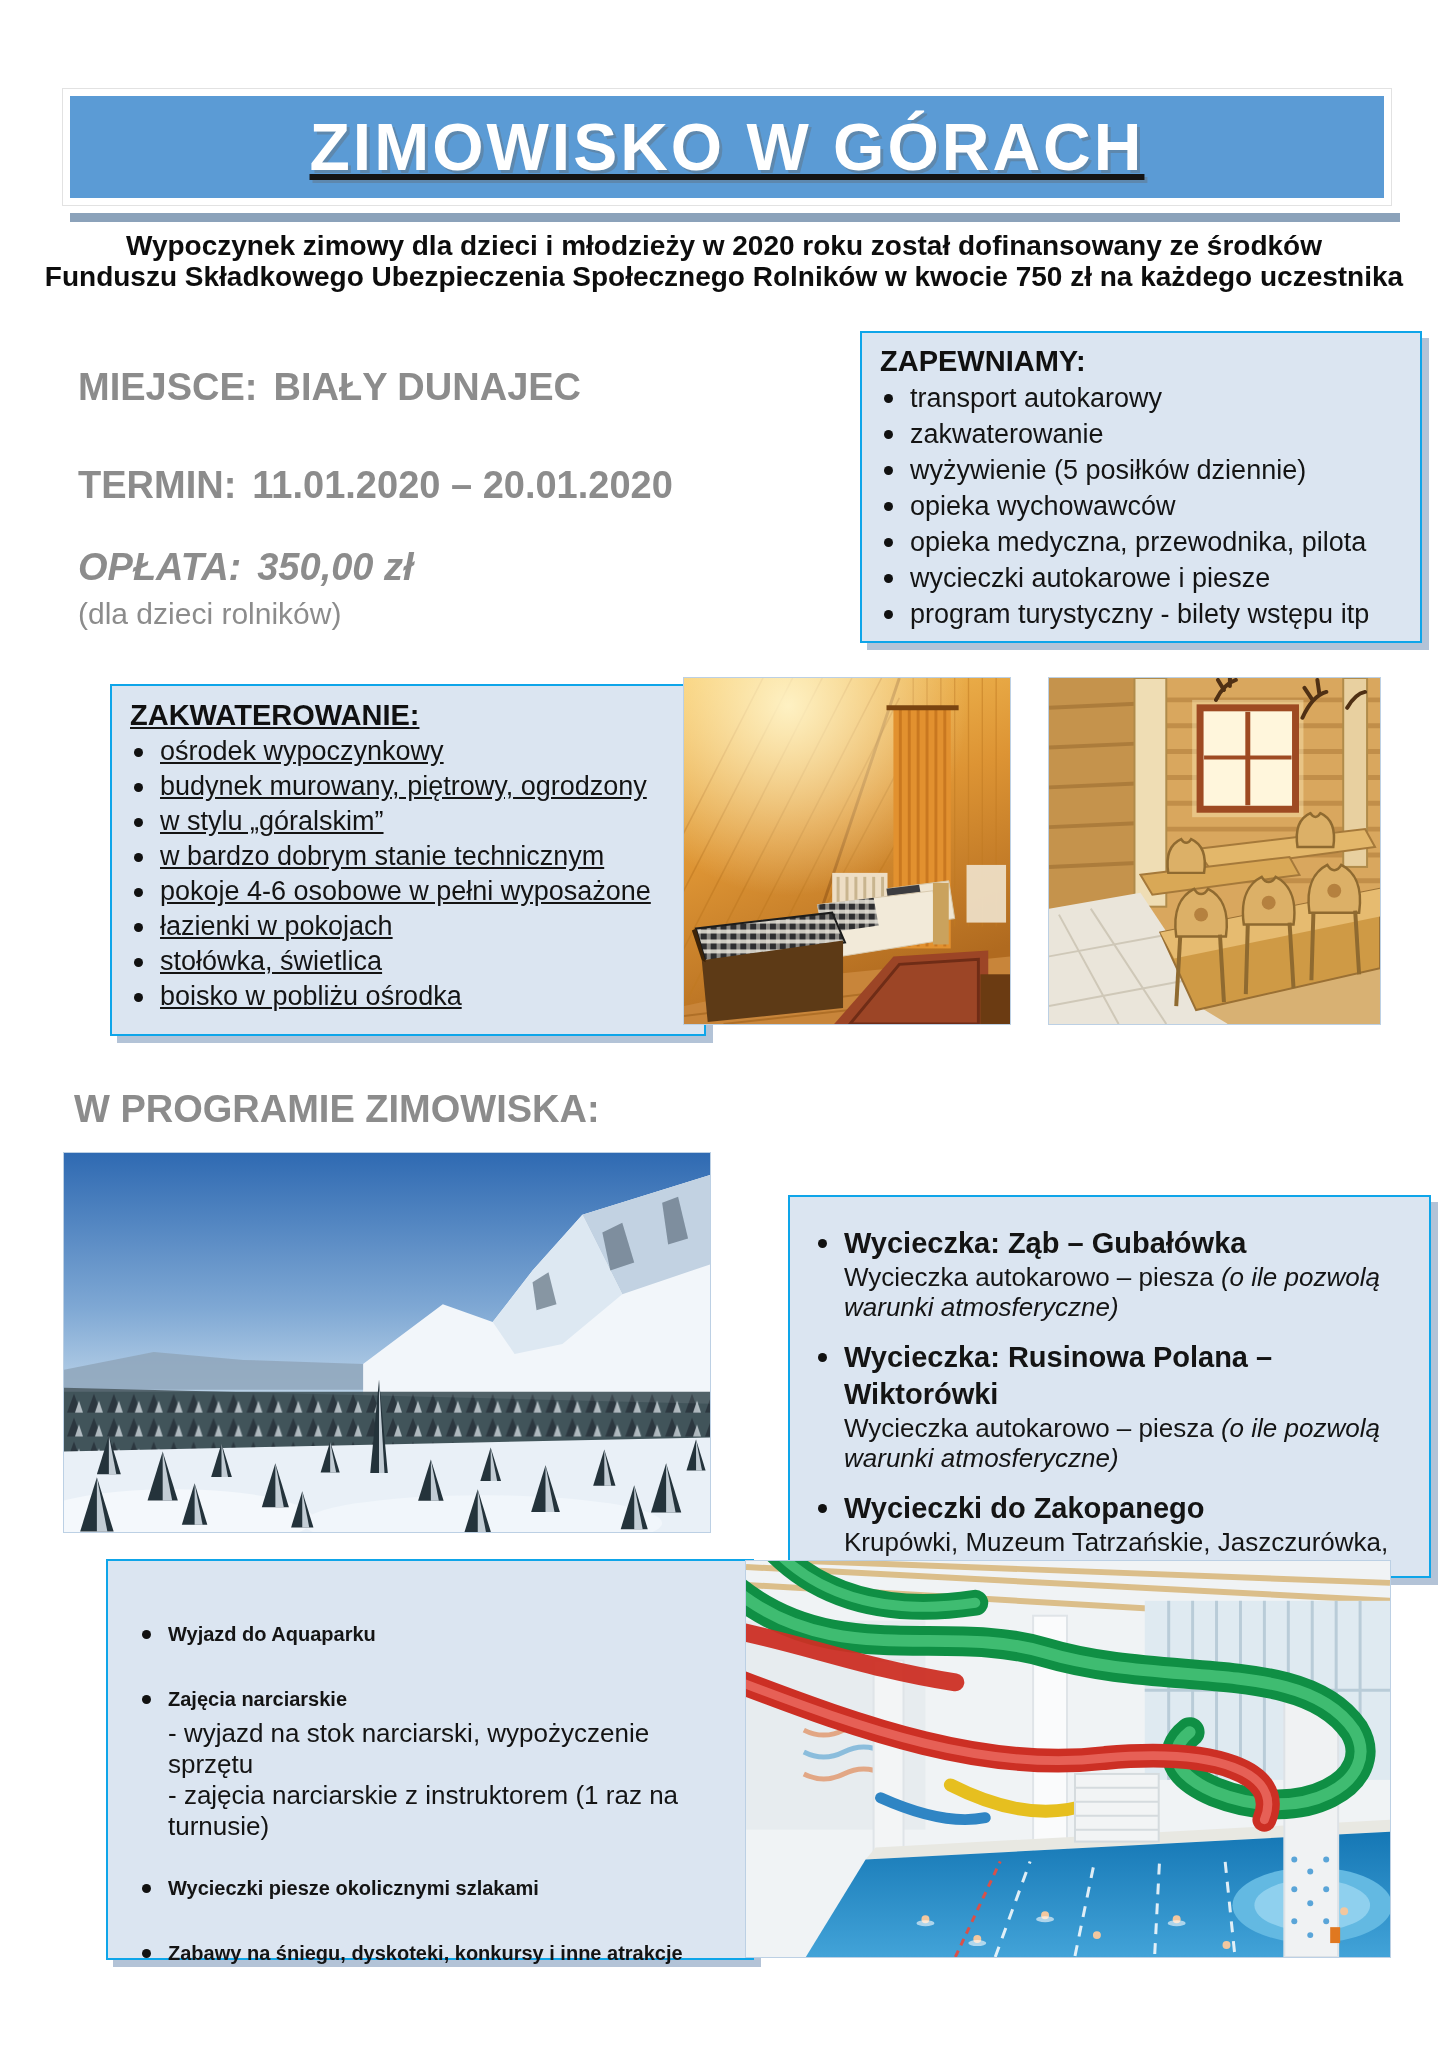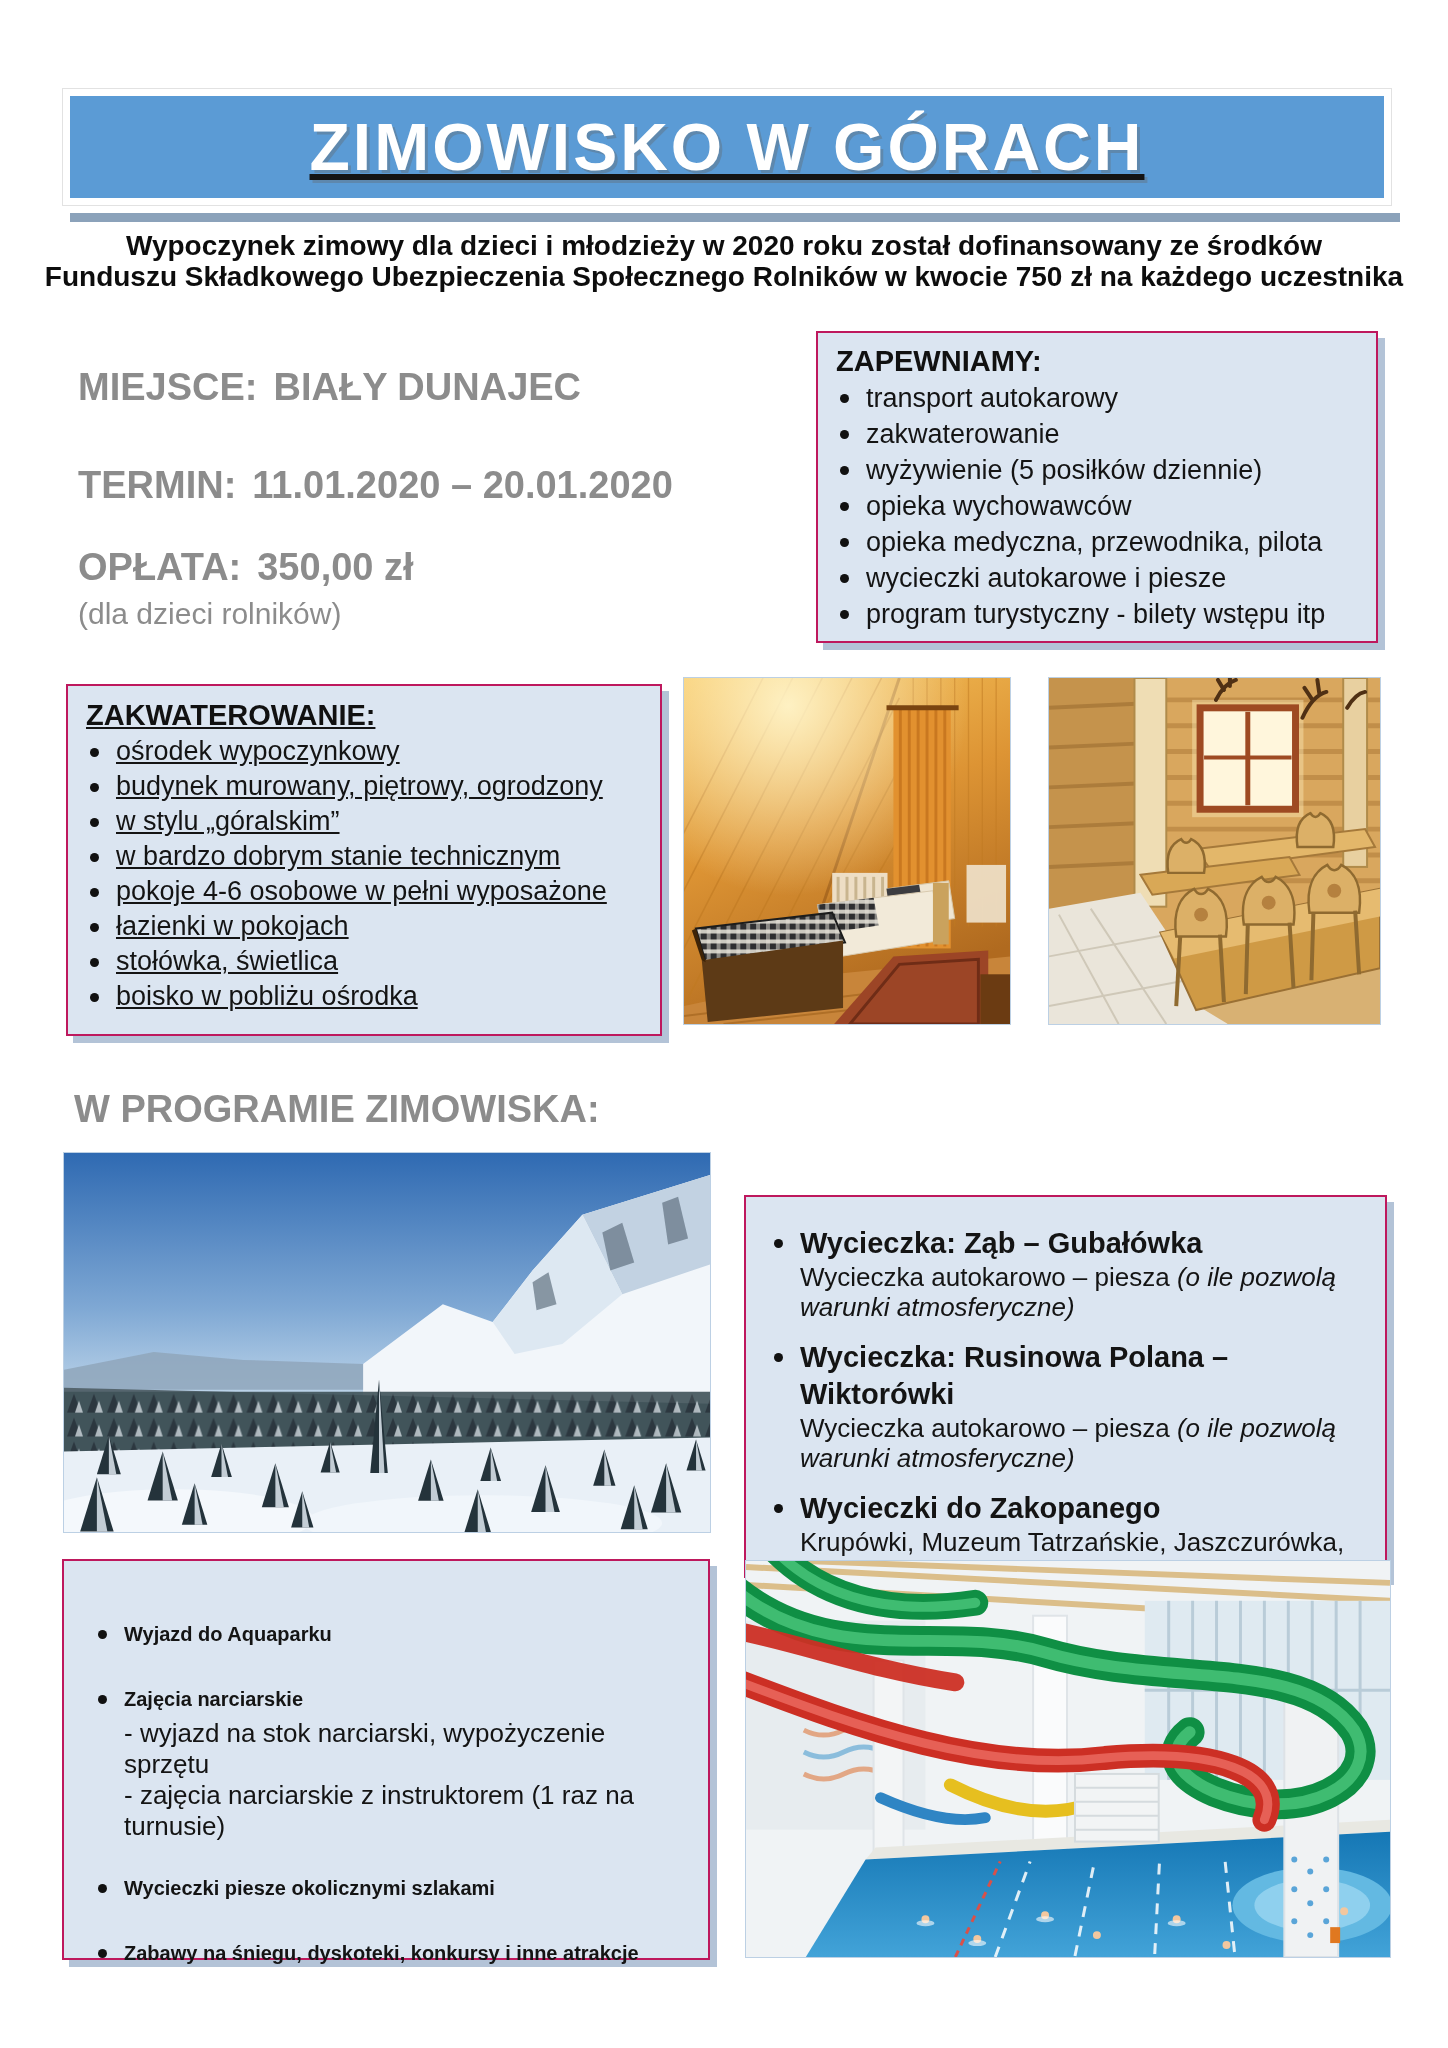--- a/index.html
+++ b/index.html
@@ -15,26 +15,26 @@
   .banner-shadow{position:absolute;left:70px;top:213px;width:1330px;height:9px;background:#8ba2ba;}
 
   
   .intro{position:absolute;left:0;top:230px;width:1448px;text-align:center;
          font-weight:bold;font-size:28px;line-height:31px;color:#0d0d0d;}
   .intro span{display:block;}
 
   
   .info-line{position:absolute;left:78px;font-weight:bold;color:#8c8c8c;font-size:38px;white-space:nowrap;}
   .info-line .val{margin-left:16px;}
-  #miejsce{top:366px;} #termin{top:464px;} #oplata{top:546px;}
+  #miejsce{top:366px;} #termin{top:464px;} #oplata{top:546px;font-style:italic;}
   #oplata-note{position:absolute;left:78px;top:597px;font-size:30px;color:#8c8c8c;}
 
   
-  .box{position:absolute;background:#dbe5f1;border:2px solid #be185d;
-       box-shadow:7px 7px 0 0 #b3c3d7;box-sizing:border-box;}
+  .box{position:absolute;background:#dbe5f1;border:2px solid #0ea5e9;
+       box-shadow:7px 7px 0 0 #b3c3d7;box-sizing:border-box;margin-left:44px;}
   .box-heading{font-size:29px;font-weight:bold;color:#111;margin:0 0 2px 6px;}
   .b-item{display:flex;font-size:27px;line-height:36px;}
   .dot{flex:none;width:9px;height:9px;border-radius:50%;background:#111;margin:14px 17px 0 10px;}
   #zapewniamy-box{left:816px;top:331px;width:562px;height:312px;padding:12px 10px 0 12px;}
   #zakwaterowanie-box{left:66px;top:684px;width:596px;height:352px;padding:13px 8px 0 12px;text-decoration:underline;}
   #zakwaterowanie-box .b-item{line-height:35px;}
 
   
   #program-heading{position:absolute;left:74px;top:1088px;font-size:38px;font-weight:bold;color:#8c8c8c;}
 

